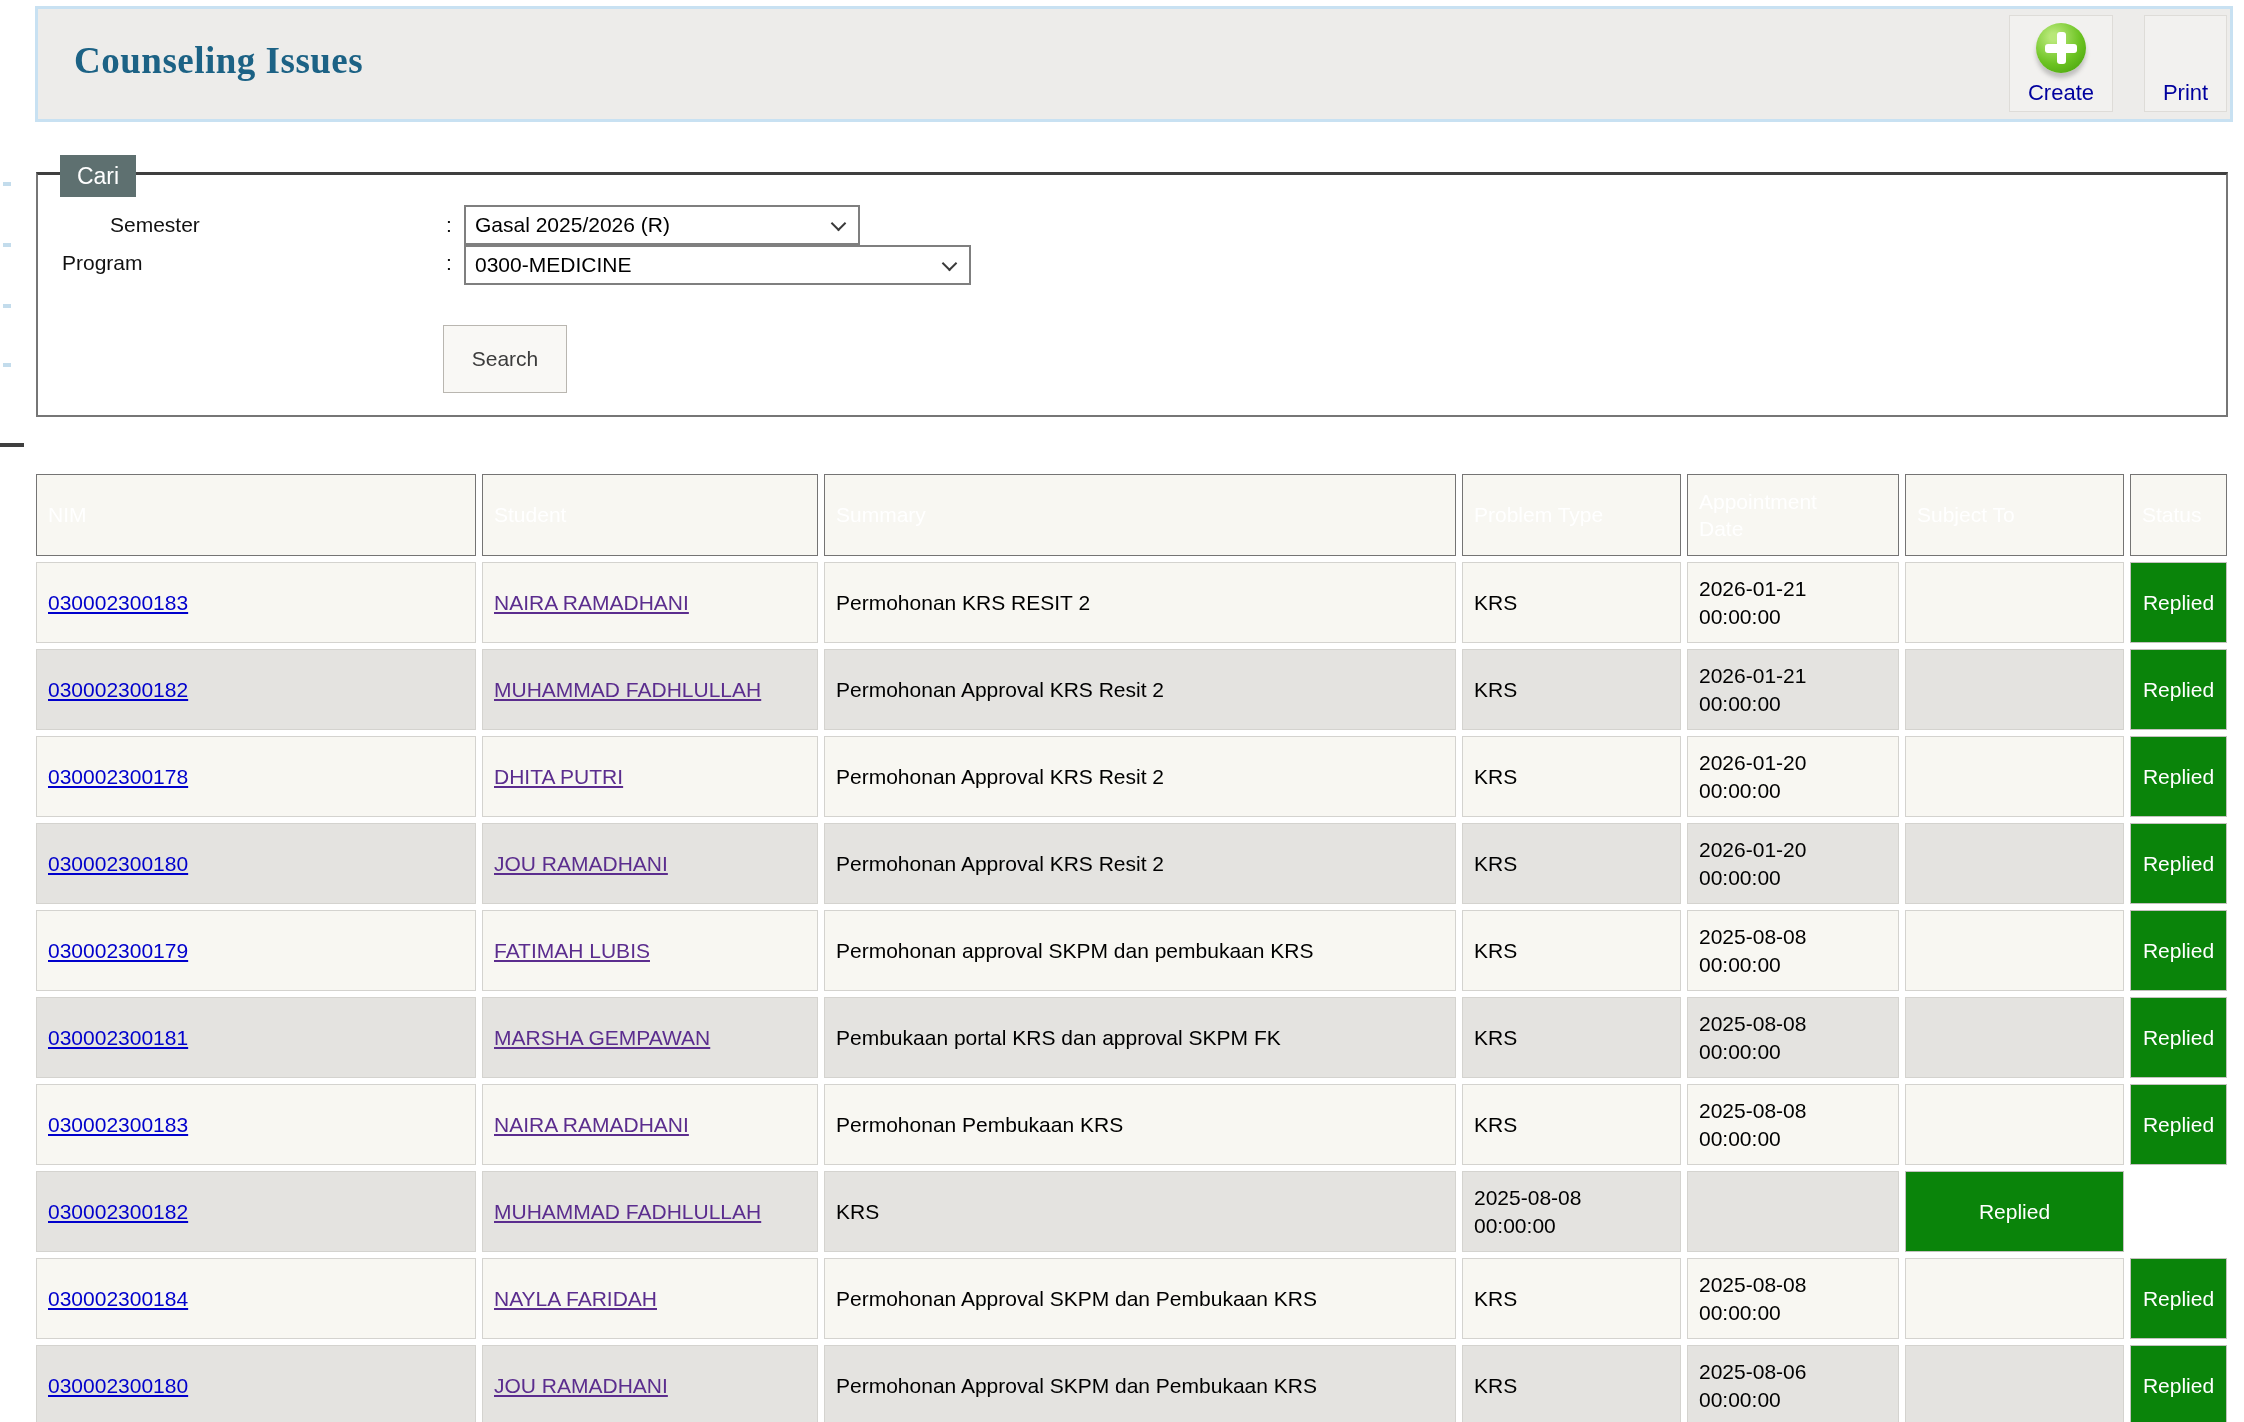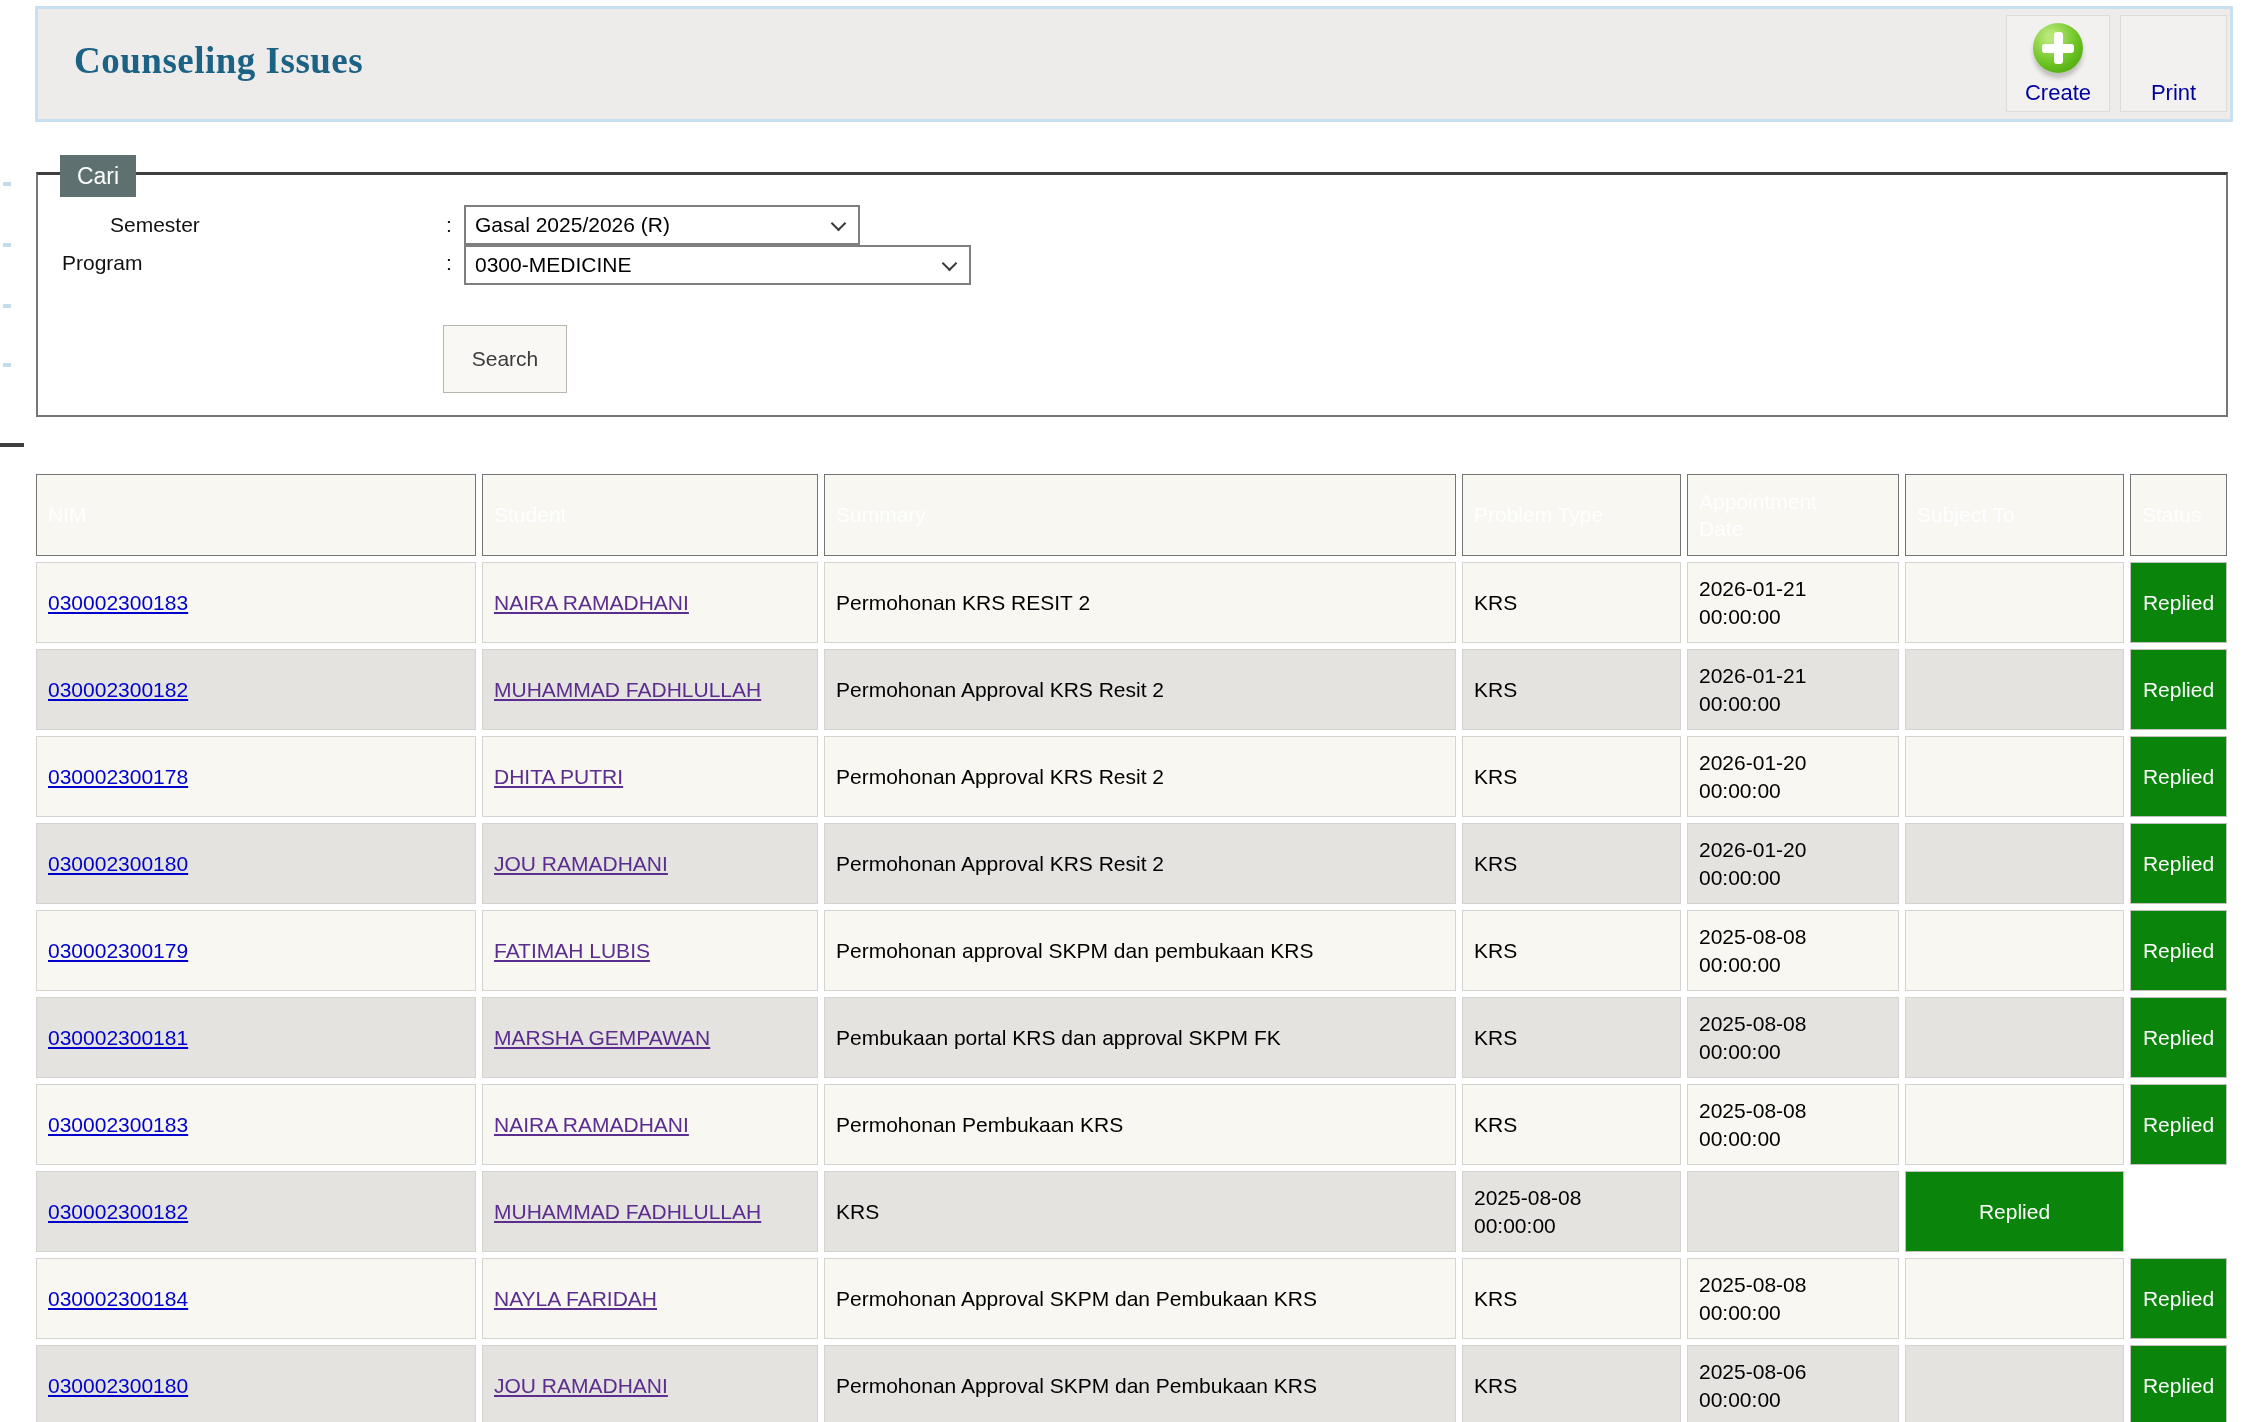--- a/index.html
+++ b/index.html
@@ -25,21 +25,21 @@
     position:absolute; left:36px; top:30px;
     font-family:"Liberation Serif", serif; font-weight:bold;
     font-size:37px; color:#1c6285; letter-spacing:0.5px;text-align:center;
   }
   .topbar-actions { position:absolute; right:3px; top:6px; display:flex; gap:10px; }
   .action-box {
     width:104px; height:97px; background:#f2f1ef; border:1px solid #dedcd8;
     display:flex; flex-direction:column; align-items:center; justify-content:flex-end;
     padding-bottom:6px; cursor:pointer;
   }
-  .action-box.print { width:107px; }
+  .action-box.print { width:83px;margin-left:21px; }
   .action-label { color:#00009e; font-size:22px; line-height:24px; }
   .plus-circle {
     width:50px; height:50px; border-radius:50%;
     background:radial-gradient(circle at 35% 28%, #b8e878 8%, #6cc322 55%, #3f9b07 100%);
     position:relative; margin-bottom:8px;
     box-shadow:0 5px 4px rgba(130,130,130,0.45);
   }
   .plus-circle::before, .plus-circle::after {
     content:""; position:absolute; background:#ffffff; border-radius:3px;
   }

